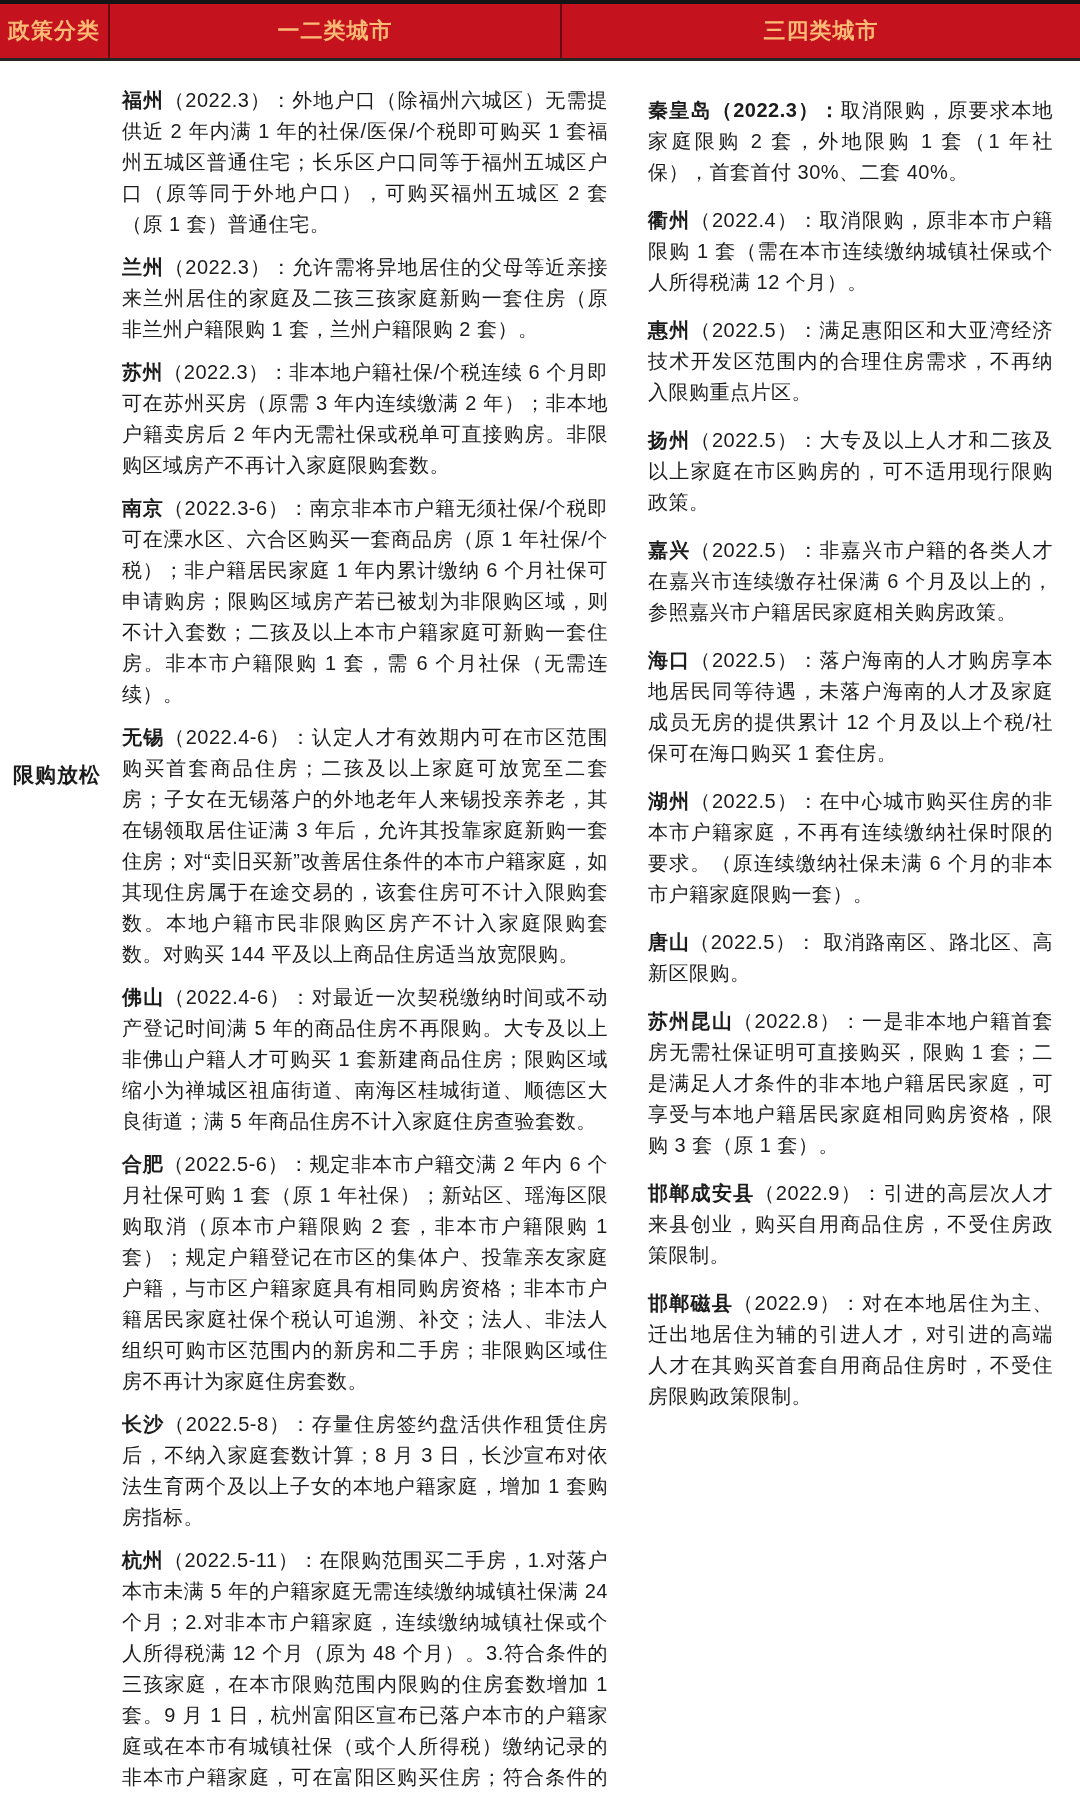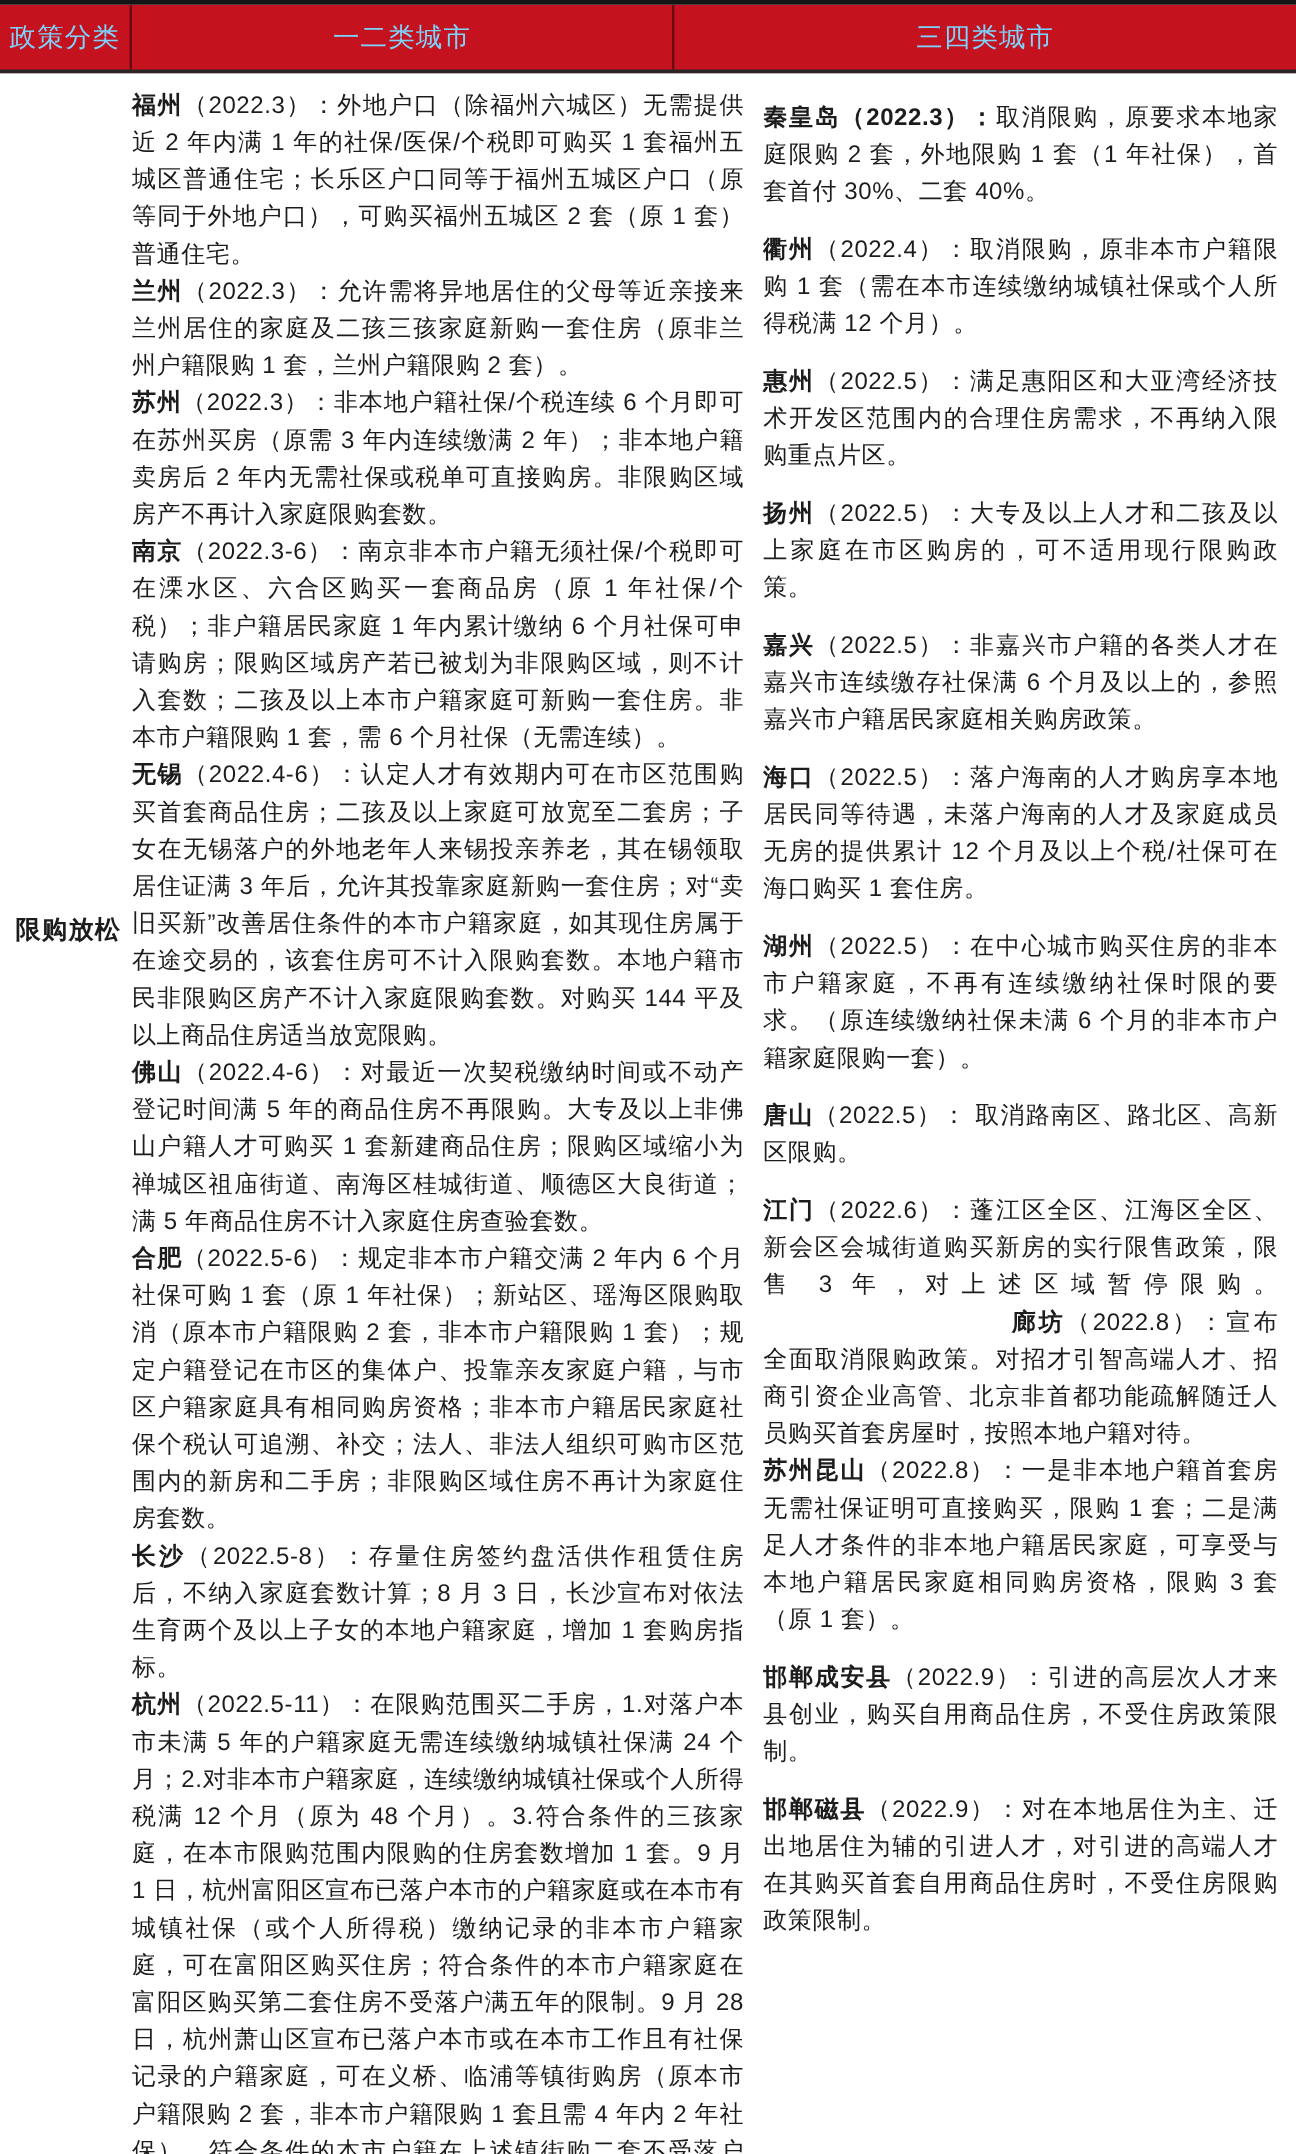--- a/index.html
+++ b/index.html
@@ -5,36 +5,36 @@
   html,body { margin:0; padding:0; background:#ffffff; }
   .page {
     width:1080px; height:1795px; overflow:hidden; position:relative;
     background:#ffffff; color:#1c1c1c;
     font-family:"Liberation Sans","DejaVu Sans",sans-serif;
     border-top:4px solid #141414; box-sizing:border-box;
   }
   .header-row { display:flex; height:54px; background:#c4121f; border-bottom:3px solid #262626; }
   .hcell {
     display:flex; align-items:center; justify-content:center;
-    color:#7dd3fc; font-weight:normal; font-size:22px; letter-spacing:1px;
+    color:#fdba74; font-weight:bold; font-size:22px; letter-spacing:1px;
     box-sizing:border-box;
   }
   .hcell.c1 { width:108px; }
   .hcell.c2 { width:452px; border-left:2px solid rgba(0,0,0,0.45); }
   .hcell.c3 { flex:1; border-left:2px solid rgba(0,0,0,0.45); }
   .body-row { display:flex; align-items:stretch; }
   .cat-col { width:108px; flex:none; position:relative; }
   .cat-label { position:absolute; top:700px; left:13px; font-weight:bold; font-size:21px; letter-spacing:1px; white-space:nowrap; }
   .col {
     font-size:20px; line-height:31px; text-align:justify;
     letter-spacing:0.5px; box-sizing:border-box;
   }
   .col.left  { width:520px; flex:none; padding:12px 8px 0 2px; }
   .col.right { flex:1; padding:22px 15px 0 8px; }
-  p.entry { margin:0; }
+  p.entry { margin:12px; }
   .right p.entry { margin-bottom:17px; }
   .right p.entry.tight { margin-bottom:0; }
   b.city { font-weight:700; }
   .spacer { display:inline-block; width:205px; height:1px; }
 </style>
 </head>
 <body>
 
 <div class="page">
 
@@ -64,20 +64,19 @@
 
     <div class="col right">
       <p class="entry"><b class="city">秦皇岛（2022.3）：</b><span>取消限购，原要求本地家庭限购 2 套，外地限购 1 套（1 年社保），首套首付 30%、二套 40%。</span></p>
       <p class="entry"><b class="city">衢州</b><span>（2022.4）：取消限购，原非本市户籍限购 1 套（需在本市连续缴纳城镇社保或个人所得税满 12 个月）。</span></p>
       <p class="entry"><b class="city">惠州</b><span>（2022.5）：满足惠阳区和大亚湾经济技术开发区范围内的合理住房需求，不再纳入限购重点片区。</span></p>
       <p class="entry"><b class="city">扬州</b><span>（2022.5）：大专及以上人才和二孩及以上家庭在市区购房的，可不适用现行限购政策。</span></p>
       <p class="entry"><b class="city">嘉兴</b><span>（2022.5）：非嘉兴市户籍的各类人才在嘉兴市连续缴存社保满 6 个月及以上的，参照嘉兴市户籍居民家庭相关购房政策。</span></p>
       <p class="entry"><b class="city">海口</b><span>（2022.5）：落户海南的人才购房享本地居民同等待遇，未落户海南的人才及家庭成员无房的提供累计 12 个月及以上个税/社保可在海口购买 1 套住房。</span></p>
       <p class="entry"><b class="city">湖州</b><span>（2022.5）：在中心城市购买住房的非本市户籍家庭，不再有连续缴纳社保时限的要求。（原连续缴纳社保未满 6 个月的非本市户籍家庭限购一套）。</span></p>
       <p class="entry"><b class="city">唐山</b><span>（2022.5）： 取消路南区、路北区、高新区限购。</span></p>
-      <p class="entry tight"><b class="city">江门</b><span>（2022.6）：蓬江区全区、江海区全区、新会区会城街道购买新房的实行限售政策，限售 3 年，对上述区域暂停限购。</span><span class="spacer"></span><b class="city">廊坊</b><span>（2022.8）：宣布全面取消限购政策。对招才引智高端人才、招商引资企业高管、北京非首都功能疏解随迁人员购买首套房屋时，按照本地户籍对待。</span></p>
       <p class="entry"><b class="city">苏州昆山</b><span>（2022.8）：一是非本地户籍首套房无需社保证明可直接购买，限购 1 套；二是满足人才条件的非本地户籍居民家庭，可享受与本地户籍居民家庭相同购房资格，限购 3 套（原 1 套）。</span></p>
       <p class="entry"><b class="city">邯郸成安县</b><span>（2022.9）：引进的高层次人才来县创业，购买自用商品住房，不受住房政策限制。</span></p>
       <p class="entry"><b class="city">邯郸磁县</b><span>（2022.9）：对在本地居住为主、迁出地居住为辅的引进人才，对引进的高端人才在其购买首套自用商品住房时，不受住房限购政策限制。</span></p>
     </div>
 
   </div>
 </div>
 
 </body></html>

